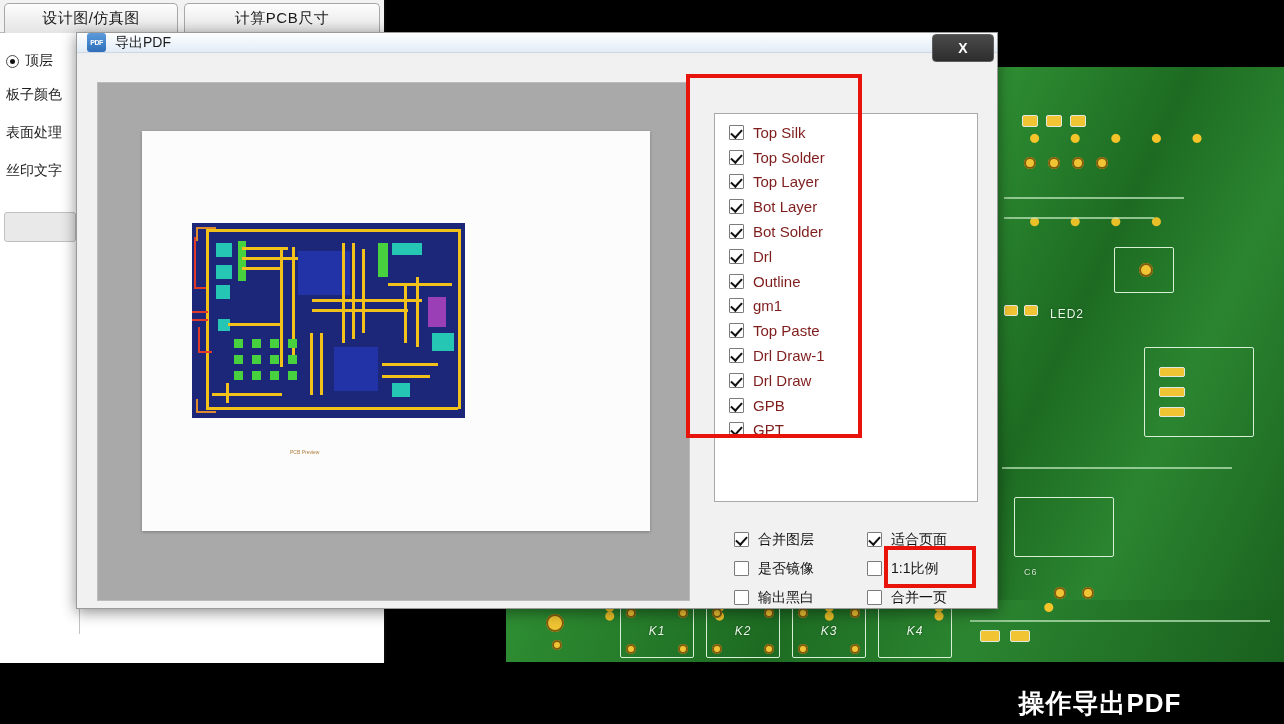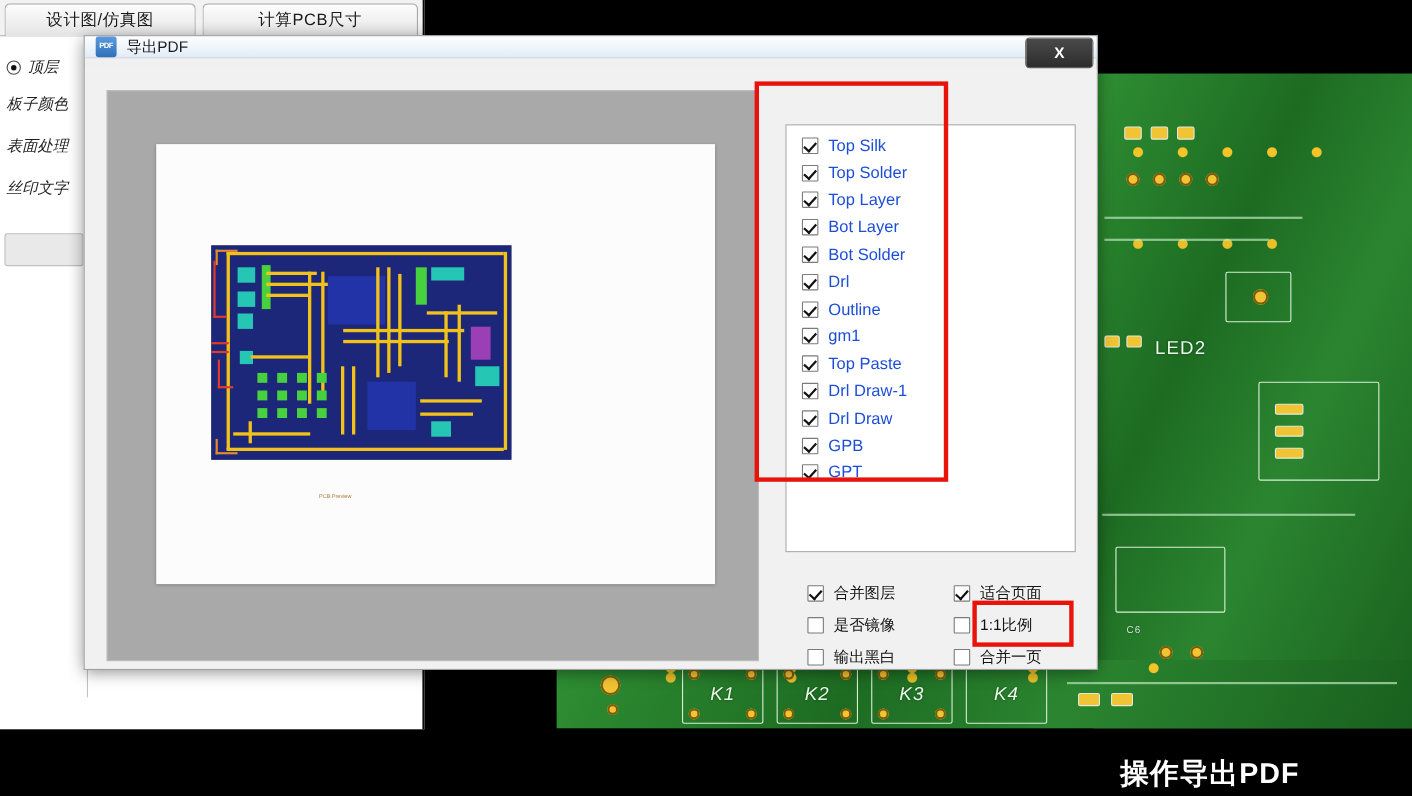--- a/index.html
+++ b/index.html
@@ -36,21 +36,20 @@
   }
   .tab-1 { left: 4px;   width: 174px; }
   .tab-2 { left: 184px; width: 196px; }
 
   .side-panel {
     position: absolute; left: 0; top: 34px;
     width: 80px; height: 600px;
     background: #ffffff;
     border-right: 1px solid #c3c3c3;
     padding-top: 12px;
-    font-style: italic;
   }
   .radio-row { display: flex; align-items: center; gap: 6px; padding: 6px 4px 6px 6px; }
   .radio-dot {
     width: 13px; height: 13px; border-radius: 50%;
     border: 1px solid #4b4b4b; background: #fff;
     position: relative; flex: none;
   }
   .radio-dot::after {
     content: ""; position: absolute; left: 3px; top: 3px;
     width: 5px; height: 5px; border-radius: 50%; background: #111;
@@ -80,21 +79,21 @@
       linear-gradient(115deg, #2f8f33 0%, #1d6b22 35%, #2b8530 60%, #19601e 100%);
     overflow: hidden;
   }
   .pcb-right {
     right: 0; top: 67px; width: 290px; height: 595px;
   }
   .pcb-bottom {
     left: 500px; bottom: 62px; width: 784px; height: 62px;
   }
   .silk {
-    position: absolute; color: #eafae9; font-size: 17px;
+    position: absolute; color: #eafae9; font-size: 12px;
     font-family: "Liberation Sans", sans-serif; letter-spacing: 1px;
     text-shadow: 0 0 2px rgba(0,0,0,.5);
   }
   .silk-sm { font-size: 9px; opacity: .85; }
   .pad {
     position: absolute; background: #f0c433;
     border: 1px solid #dfe9df; border-radius: 2px;
   }
   .pad-round {
     position: absolute; background: #f0c433; border-radius: 50%;
@@ -168,21 +167,21 @@
 
   
   .layer-box {
     position: absolute; left: 637px; top: 50px;
     width: 264px; height: 389px;
     background: #fff; border: 1px solid #a9a9a9;
   }
   .layer-list { padding: 6px 0 0 14px; }
   .layer-row {
     display: flex; align-items: center; gap: 9px;
-    height: 24.8px; font-size: 15px; color: #1d4ed8;
+    height: 24.8px; font-size: 15px; color: #7f1d1d;
   }
   .cb {
     width: 15px; height: 15px; flex: none;
     border: 1px solid #7b7b7b; background: #fff;
     position: relative; border-radius: 1px;
   }
   .cb.on::after {
     content: ""; position: absolute; left: 2.5px; top: 1px;
     width: 5px; height: 9px;
     border: solid #111; border-width: 0 2.2px 2.2px 0;

